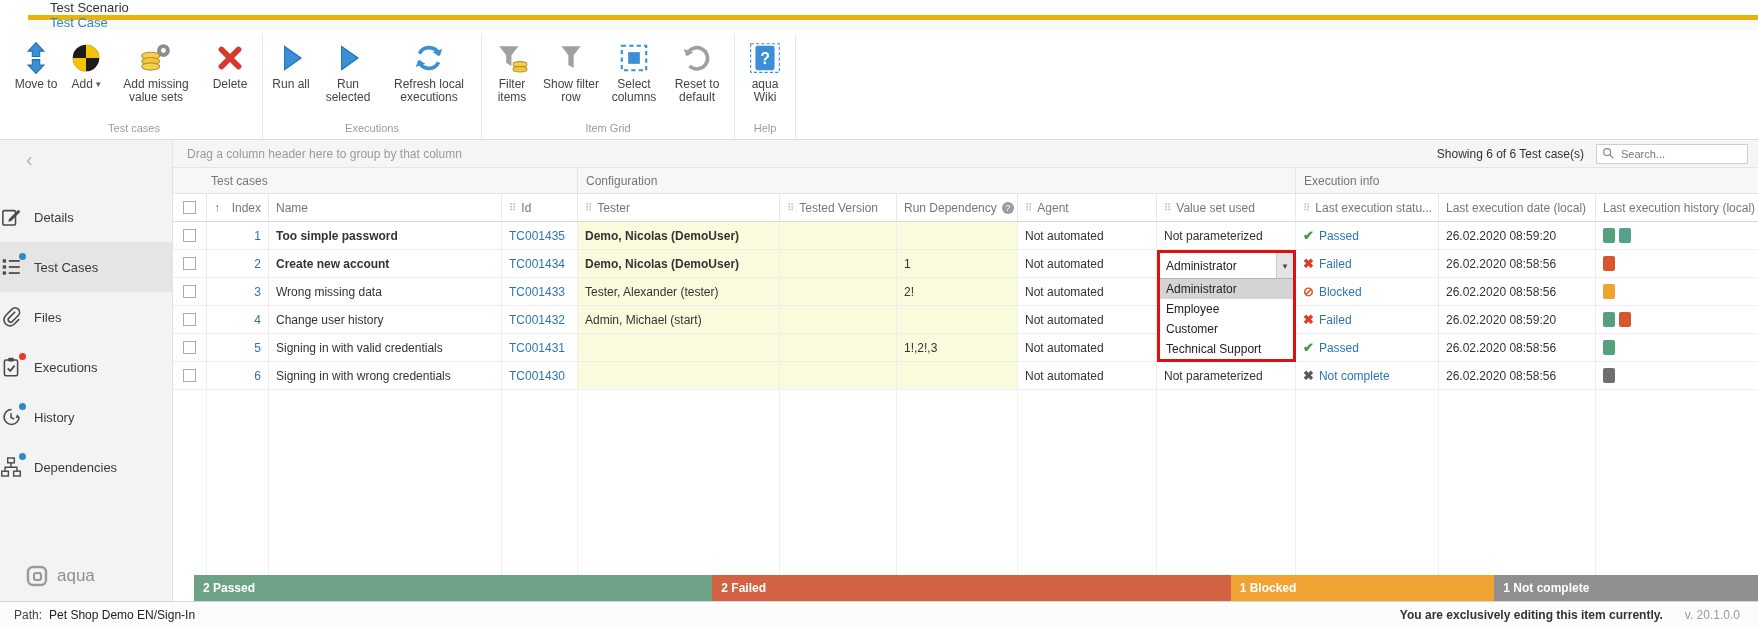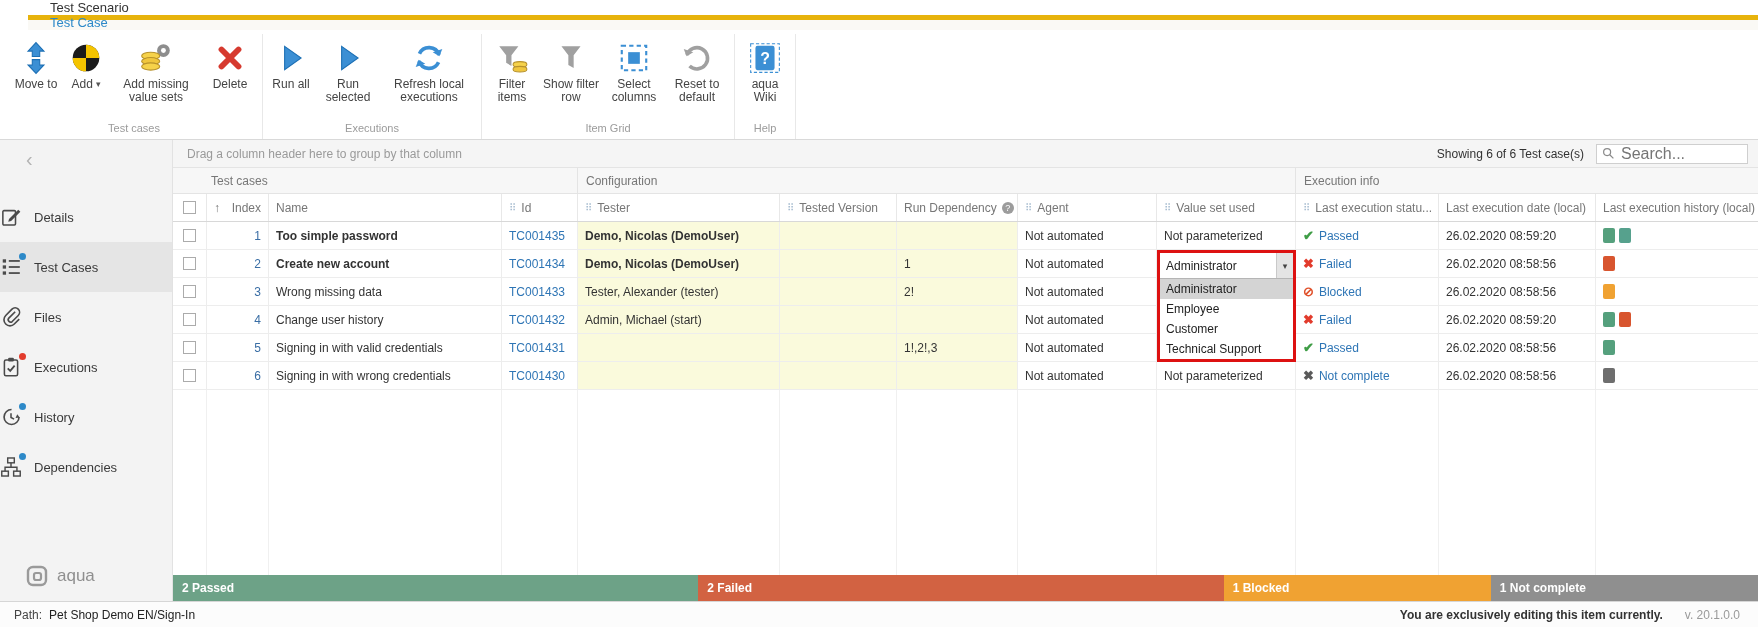--- a/index.html
+++ b/index.html
@@ -38,21 +38,21 @@
   .badge.blue { background:#2d89c8; } .badge.red { background:#e23b2c; }
   .logo { position:absolute; bottom:14px; left:26px; display:flex; align-items:center; gap:9px; color:#8f8f8f; font-size:17px; }
 
   
   .gridwrap { flex:1; display:flex; flex-direction:column; position:relative; background:#fff; min-width:0; }
   .groupbar { height:28px; flex-shrink:0; background:#f5f5f5; border-bottom:1px solid #e4e4e4; display:flex; align-items:center; padding:0 10px 0 14px; font-size:12px; }
   .group-hint { color:#9a9a9a; }
   .sp { flex:1; }
   .showing { color:#333; margin-right:12px; }
   .searchbox { width:152px; height:20px; background:#fff; border:1px solid #cfcfcf; display:flex; align-items:center; padding:0 5px; gap:4px; }
-  .searchbox input { flex:1; border:0; outline:0; font-size:16px; color:#555; font-family:inherit; min-width:0; background:transparent; }
+  .searchbox input { flex:1; border:0; outline:0; font-size:11px; color:#555; font-family:inherit; min-width:0; background:transparent; }
 
   .bands { height:26px; flex-shrink:0; display:flex; background:#f7f7f7; border-bottom:1px solid #e4e4e4; font-size:12px; color:#777; }
   .band { display:flex; align-items:center; border-right:1px solid #e4e4e4; }
   .band.b1 { width:405px; padding-left:38px; }
   .band.b2 { width:718px; padding-left:8px; }
   .band.b3 { width:461px; padding-left:8px; border-right:none; }
 
   .hdr { height:28px; flex-shrink:0; display:flex; background:#fff; border-bottom:1px solid #d8d8d8; font-size:12px; color:#777; }
   .hcell { display:flex; align-items:center; gap:5px; padding:0 7px; border-right:1px solid #e8e8e8; overflow:hidden; white-space:nowrap; cursor:pointer; }
 
@@ -541,21 +541,21 @@
         </div>
         <div class="popup">
           <div class="opt selected">Administrator</div>
           <div class="opt">Employee</div>
           <div class="opt">Customer</div>
           <div class="opt">Technical Support</div>
         </div>
       </div>
 
       <div class="summary">
-        <div class="seg s1" style="background: rgb(109, 162, 135);">2 Passed</div>
+        <div class="seg s1" style="background: rgb(109, 162, 135); margin-left: 21px;">2 Passed</div>
         <div class="seg s2" style="background: rgb(210, 98, 66);">2 Failed</div>
         <div class="seg s3" style="background: rgb(240, 162, 50);">1 Blocked</div>
         <div class="seg s4" style="background: rgb(143, 143, 143);">1 Not complete</div>
       </div>
 
     </div>
   </div>
 
   <div class="statusbar">
     <span class="path-label">Path:</span>

